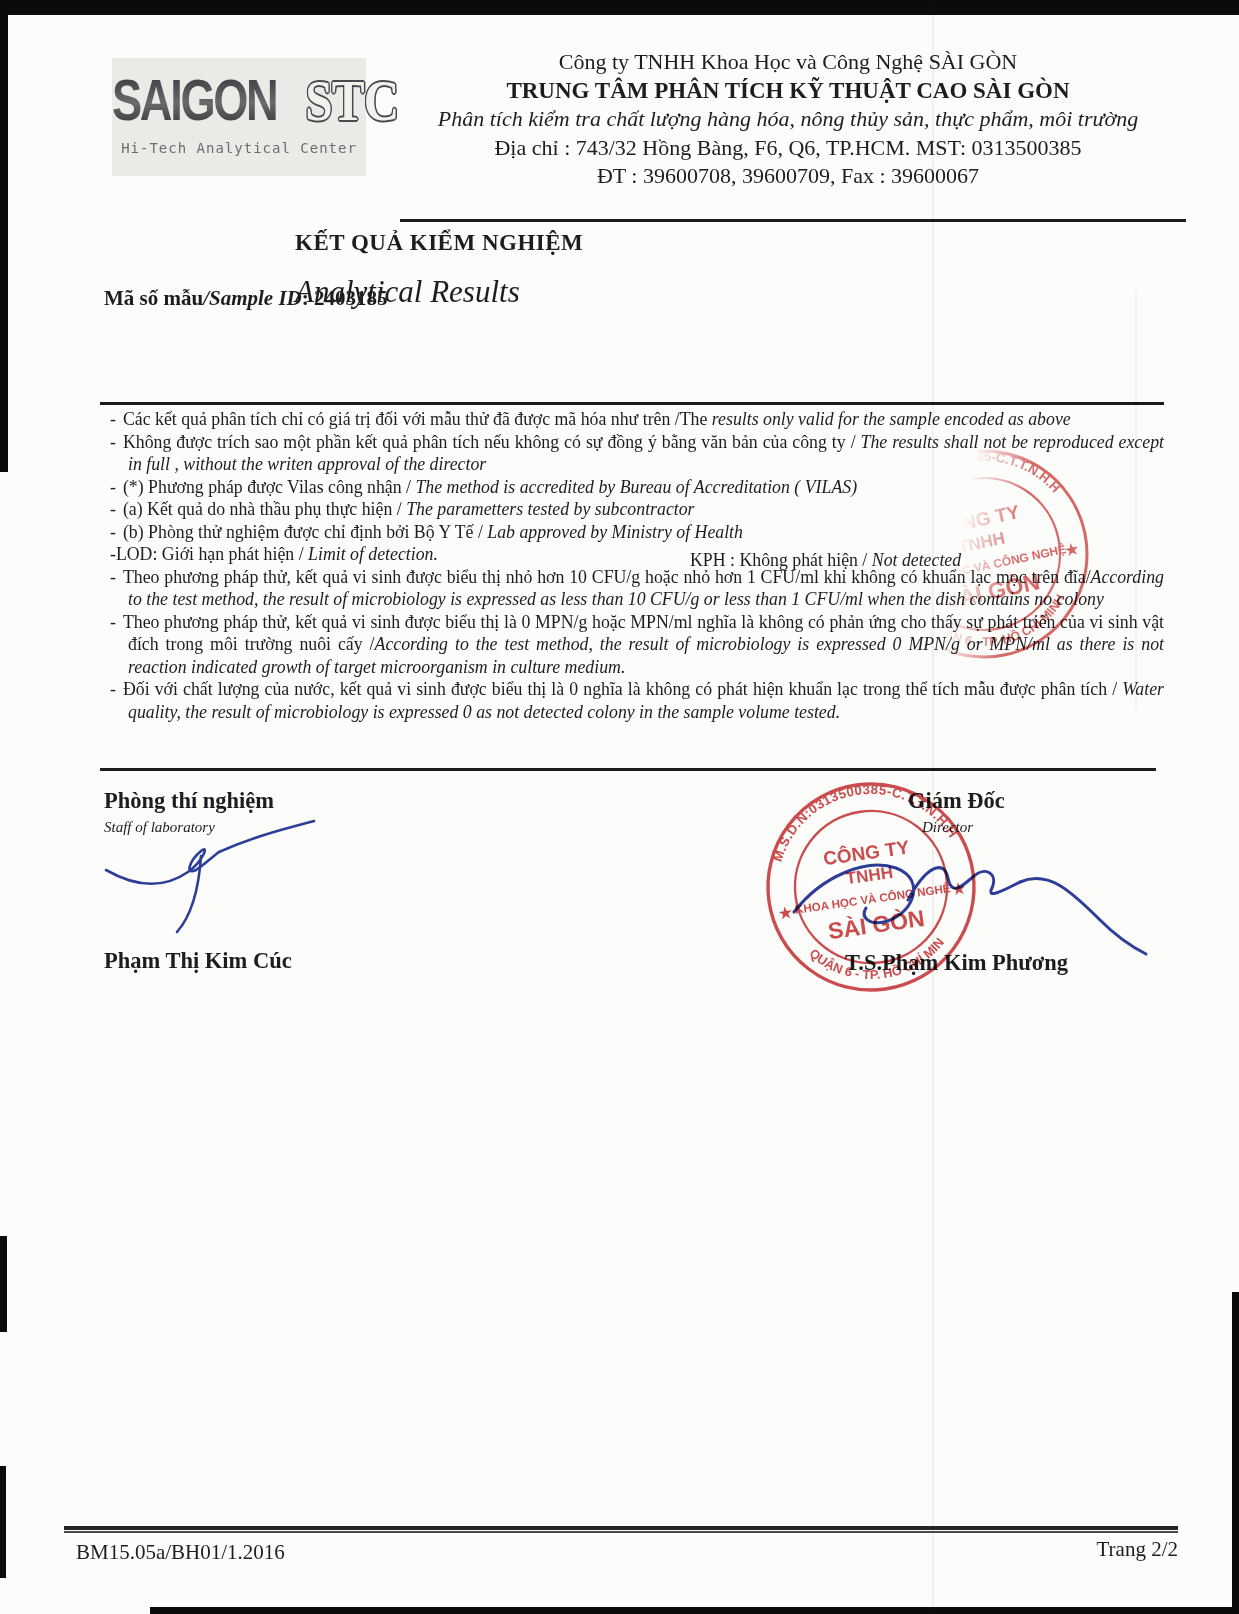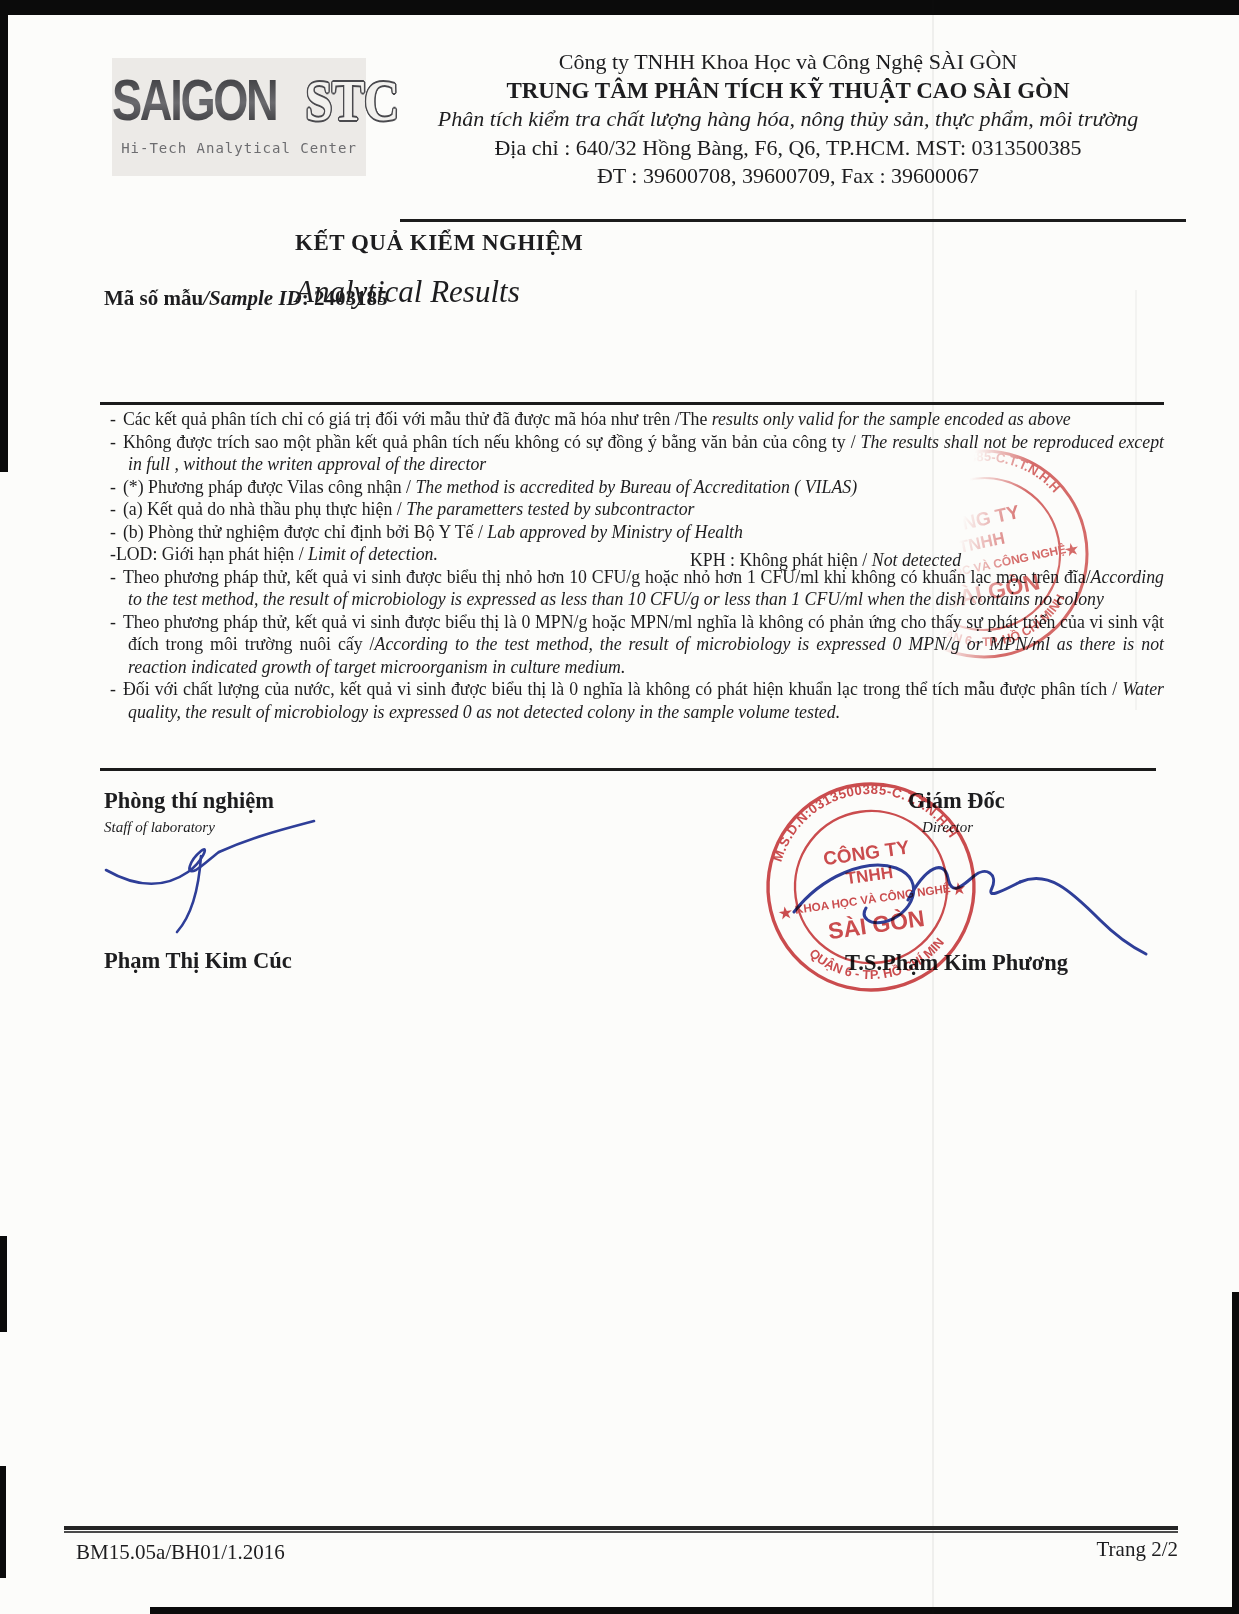--- a/index.html
+++ b/index.html
@@ -94,21 +94,21 @@
 
   <div class="logo">
     <div class="logo-row"><span class="logo-main">SAIGON</span><span class="logo-outline">STC</span></div>
     <div class="logo-tag">Hi-Tech Analytical Center</div>
   </div>
 
   <div class="hdr">
     <div class="h1">Công ty TNHH Khoa Học và Công Nghệ  SÀI GÒN</div>
     <div class="h2">TRUNG TÂM PHÂN TÍCH  KỸ THUẬT CAO SÀI GÒN</div>
     <div class="h3">Phân tích kiểm tra chất lượng hàng hóa, nông thủy sản, thực phẩm, môi trường</div>
-    <div class="h4">Địa chỉ : 640/32 Hồng Bàng, F6, Q6, TP.HCM. MST: 0313500385</div>
+    <div class="h4">Địa chỉ : 743/32 Hồng Bàng, F6, Q6, TP.HCM. MST: 0313500385</div>
     <div class="h5">ĐT : 39600708, 39600709, Fax : 39600067</div>
   </div>
   <div class="hdr-rule"></div>
 
   <div class="title-vi">KẾT QUẢ KIỂM NGHIỆM</div>
   <div class="title-en">Analytical Results</div>
   <div class="sample"><span>Mã số mẫu</span><span class="it">/Sample ID</span><span>: 2403185</span></div>
 
   <div class="notes">
     <div class="nrule"></div>

